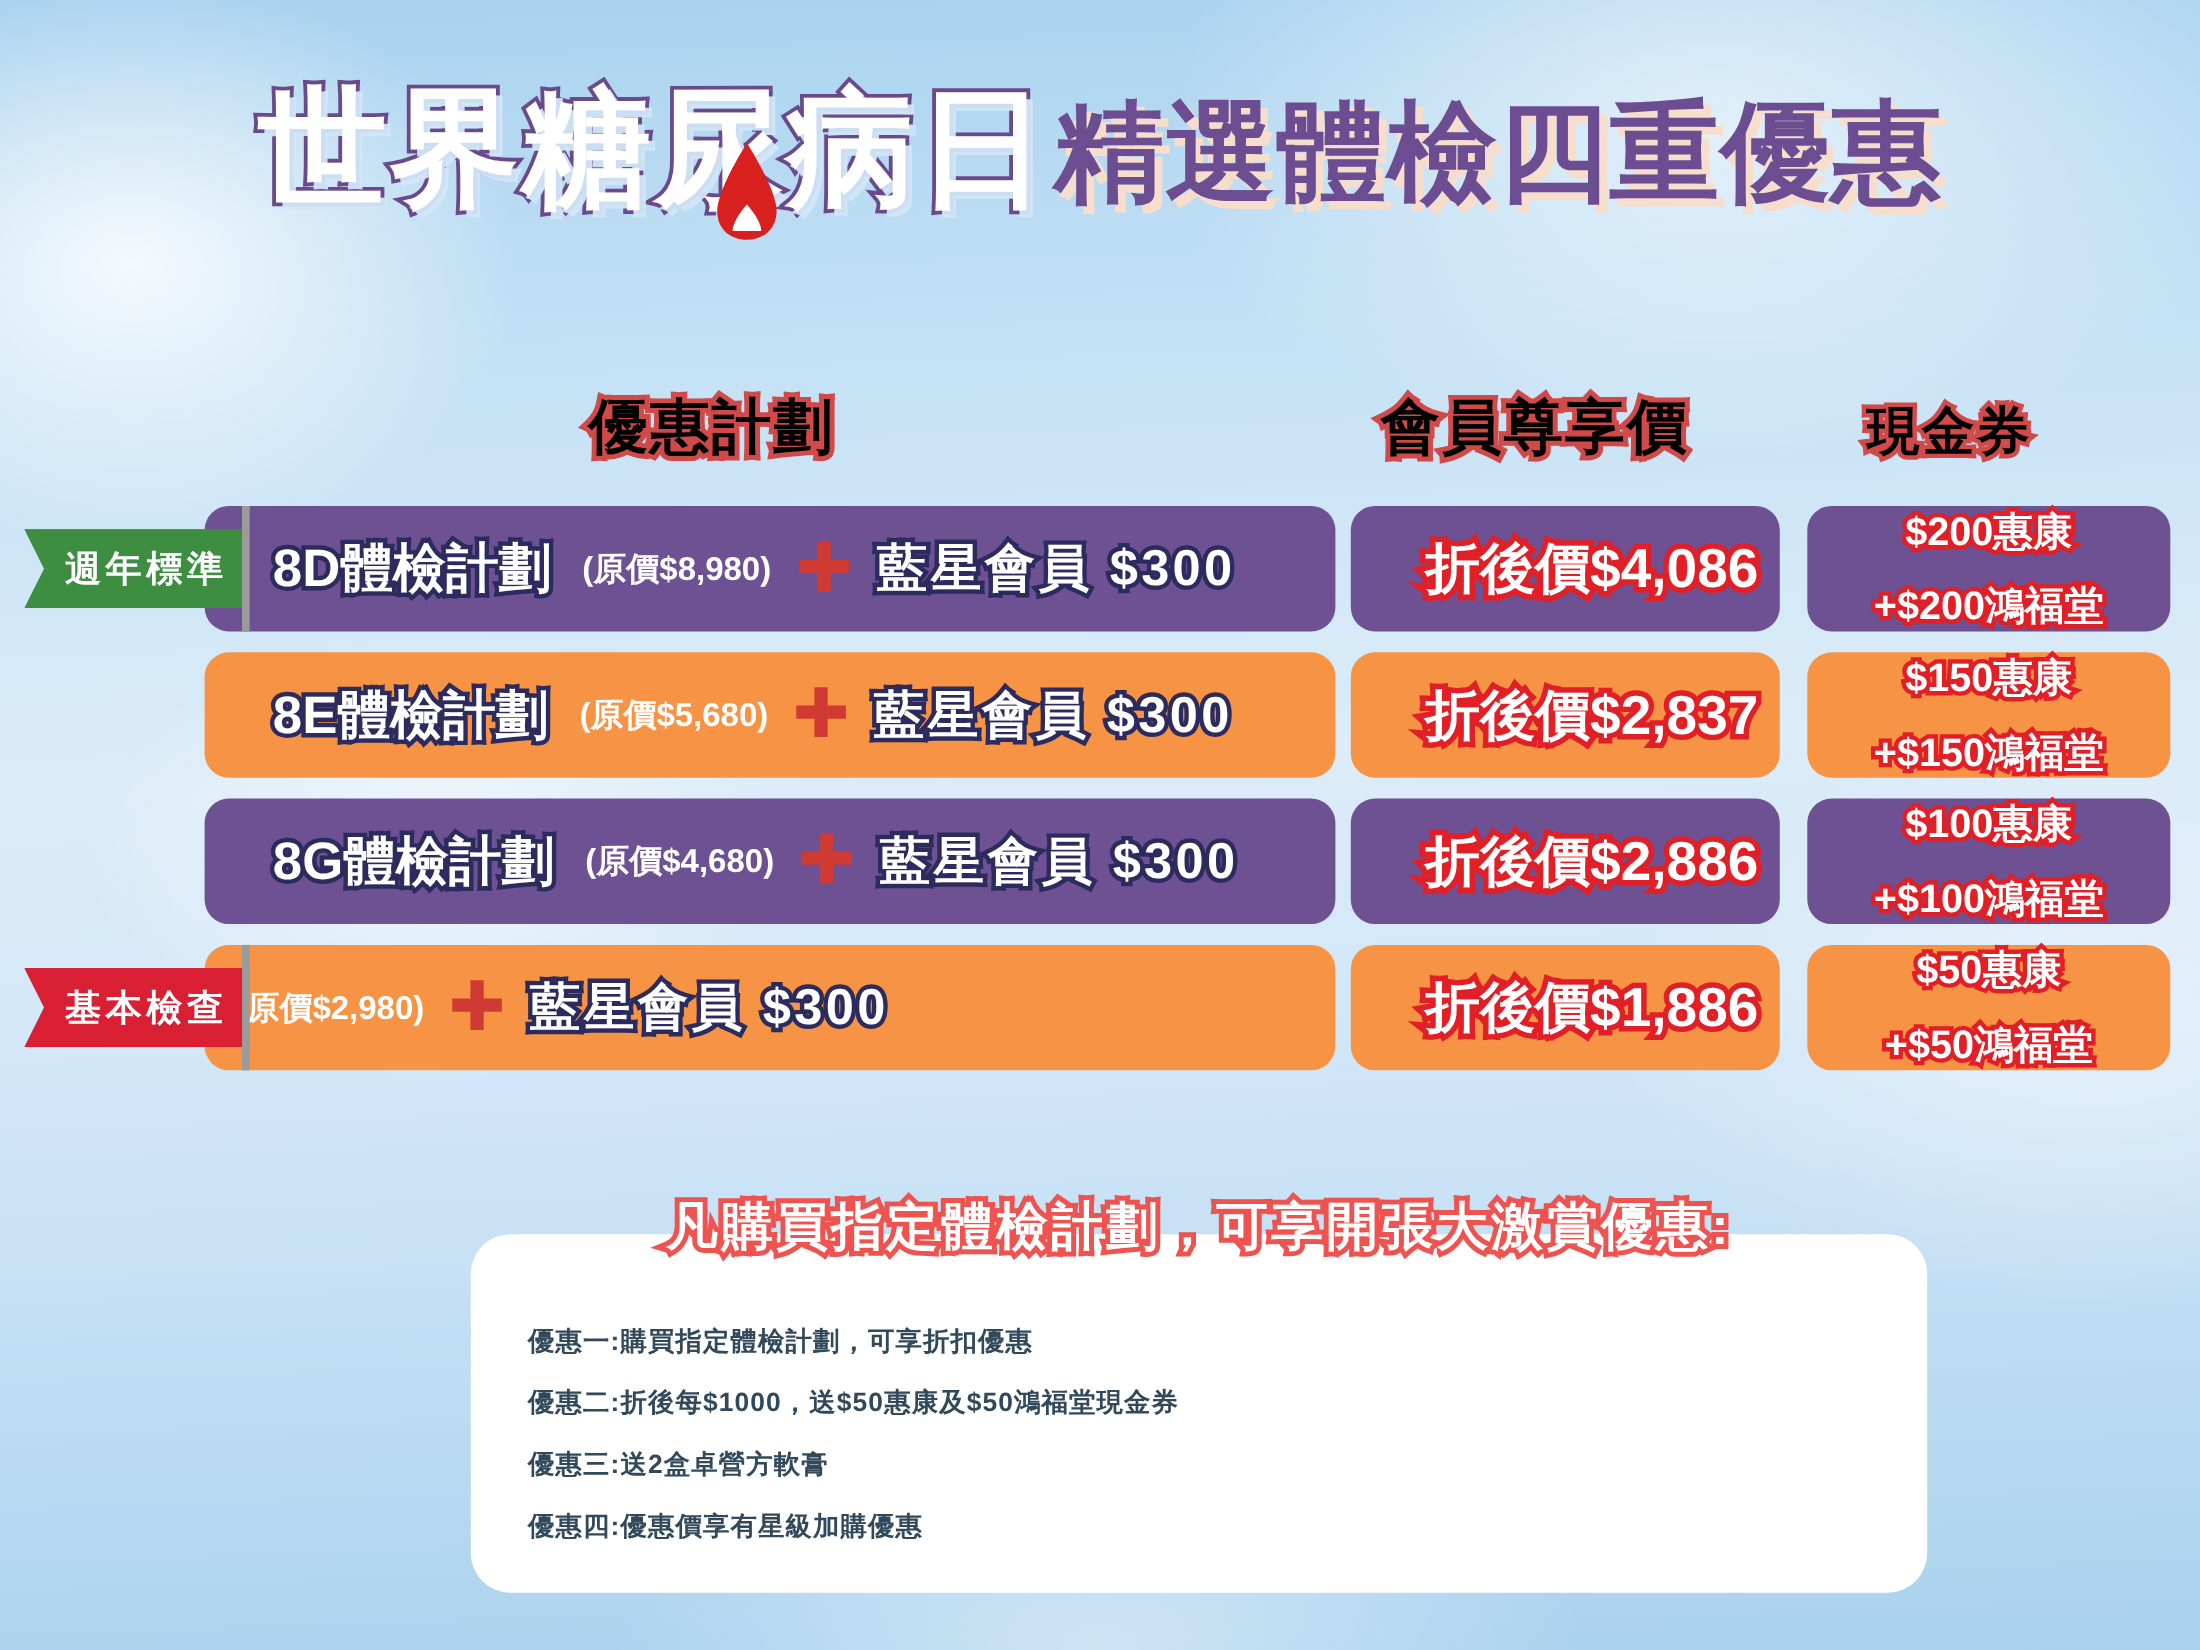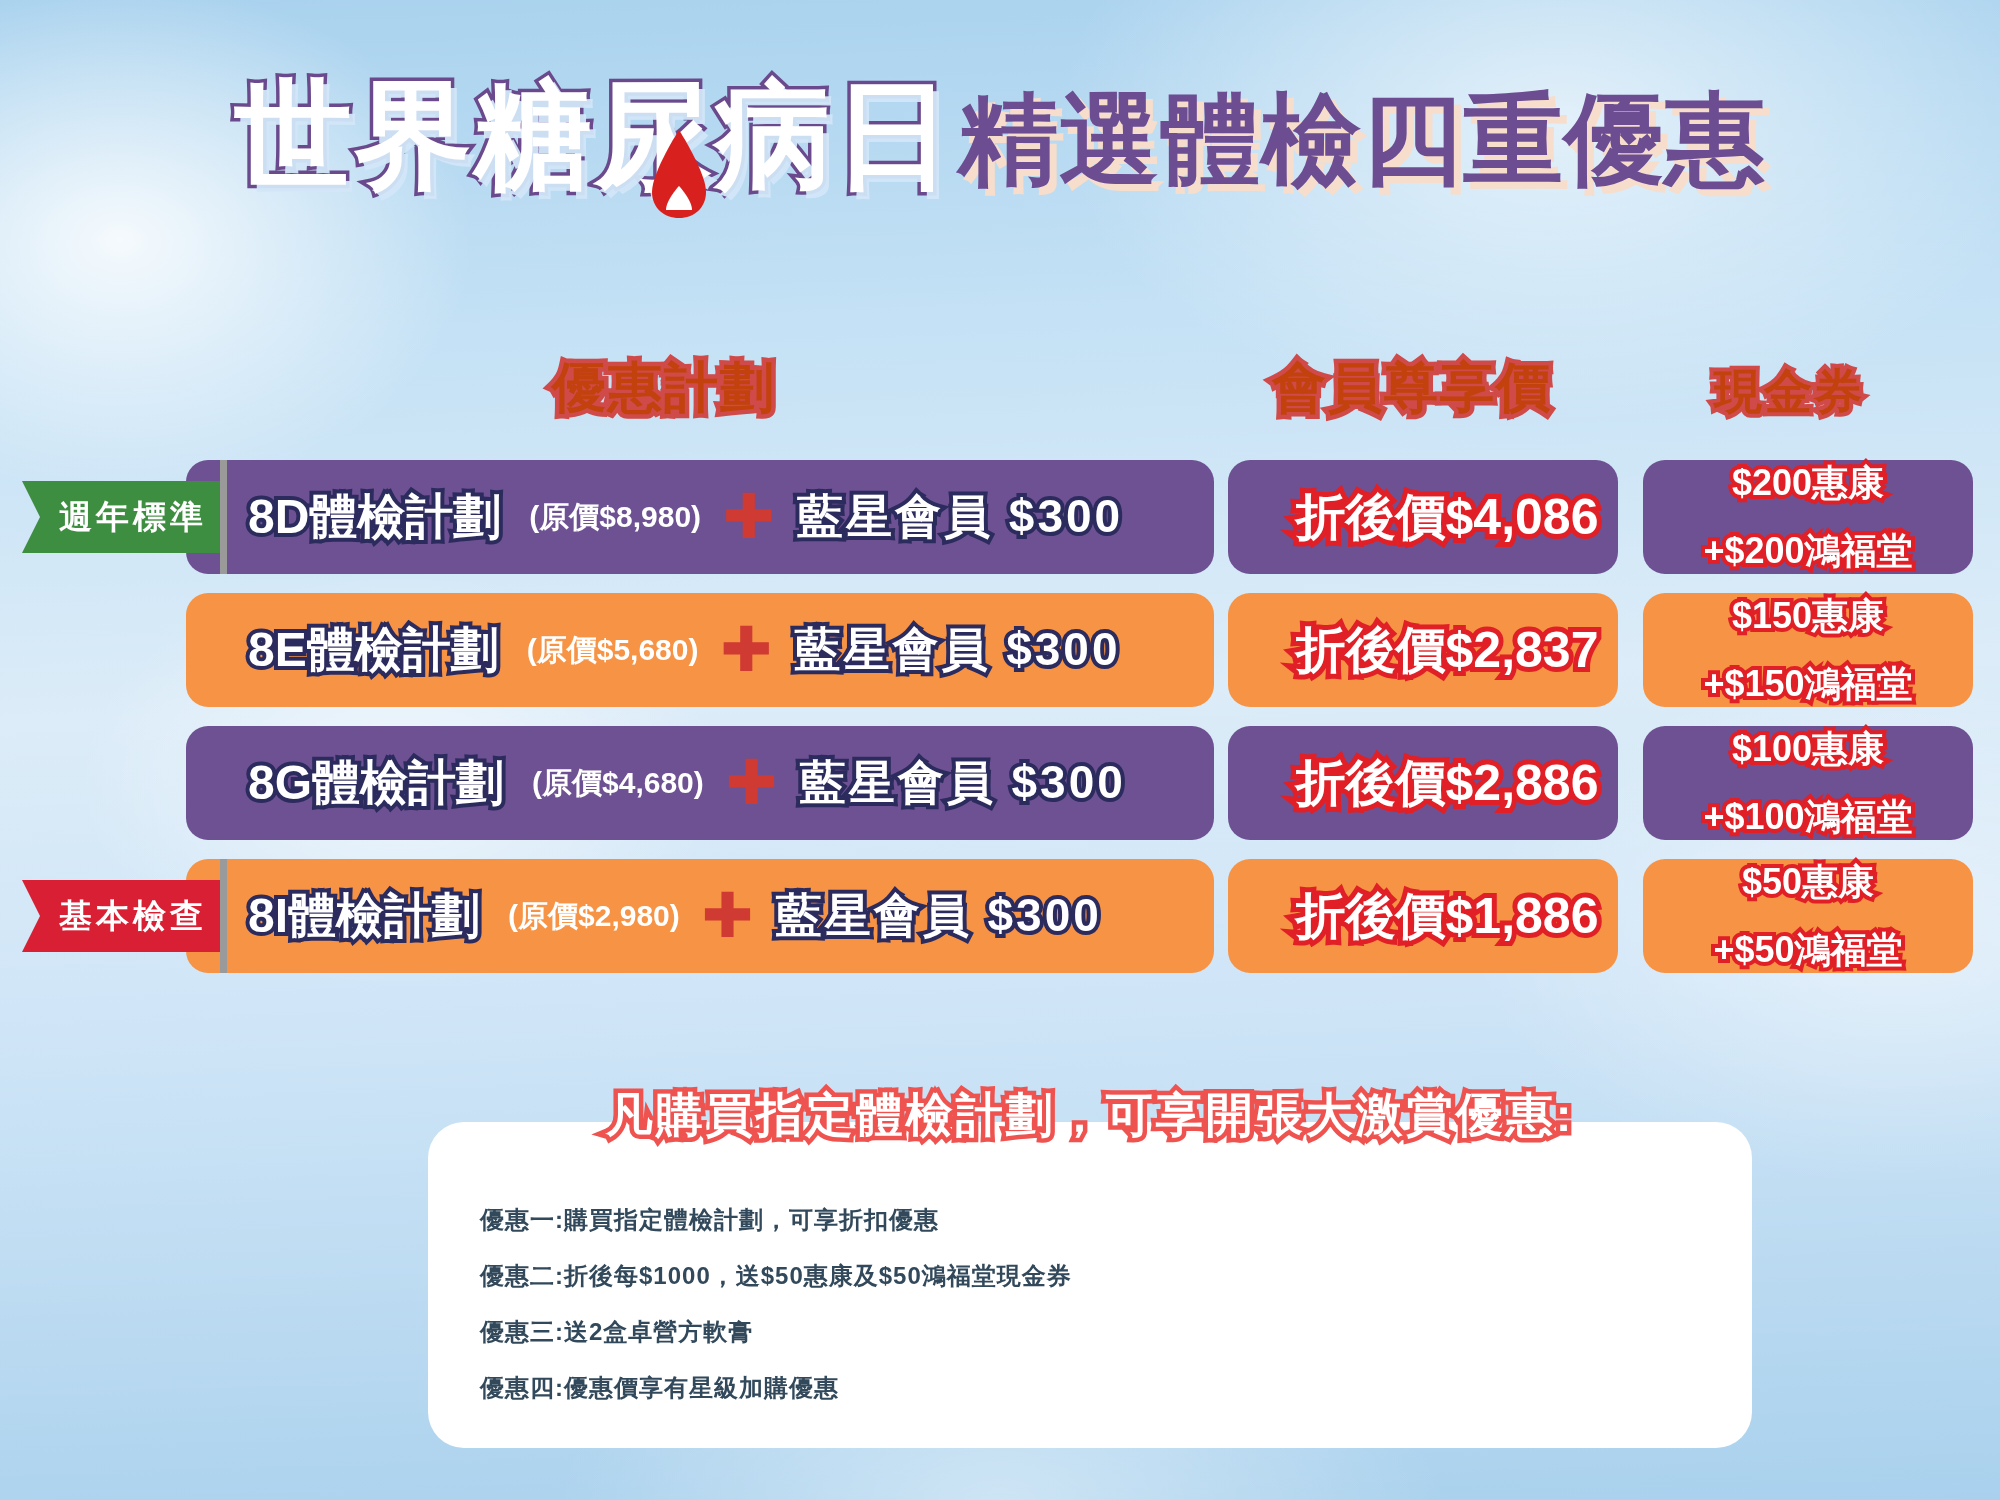--- a/index.html
+++ b/index.html
@@ -43,23 +43,23 @@
     line-height:1.18; margin-left:4px;
   }
   .blood-drop{
     position:absolute; left:648px; top:128px; width:62px; height:92px;
     pointer-events:none;
   }
 
   
   .col-headers{ position:absolute; left:0; top:352px; width:2000px; height:74px; }
   .chead{
-    position:absolute; font-size:54px; font-weight:bold; color:#c2410c;
+    position:absolute; font-size:54px; font-weight:bold; color:#000000;
     -webkit-text-stroke:9px #cf4a48; paint-order:stroke fill;
-    letter-spacing:2px; white-space:nowrap;margin-left:17px;
+    letter-spacing:2px; white-space:nowrap;
   }
   .chead.h1{ left:535px; top:0; }
   .chead.h2{ left:1255px; top:0; }
   .chead.h3{ left:1697px; top:8px; font-size:48px; -webkit-text-stroke-width:8px; }
 
   
   .rows{ position:absolute; left:0; top:460px; width:1627px; }
   .row{ position:relative; height:114px; margin-bottom:19px; }
 
   .plan-pill{
@@ -225,21 +225,20 @@
       <span class="coupon-txt">+$100鴻福堂</span>
     </div>
   </div>
 
   <div class="row">
     <div class="ribbon red">
       <span>基本檢查</span>
     </div>
     <div class="ribbon-stem"></div>
     <div class="plan-pill orange">
-      <span class="plan-name">8I體檢計劃</span>
       <span class="plan-orig">(原價$2,980)</span>
       <span class="plus-sign">✚</span>
       <span class="plan-member">藍星會員 $300</span>
     </div>
     <div class="price-pill orange">
       <span class="price-txt">折後價$1,886</span>
     </div>
     <div class="coupon-pill orange">
       <span class="coupon-txt">$50惠康</span>
       <span class="coupon-txt">+$50鴻福堂</span>

